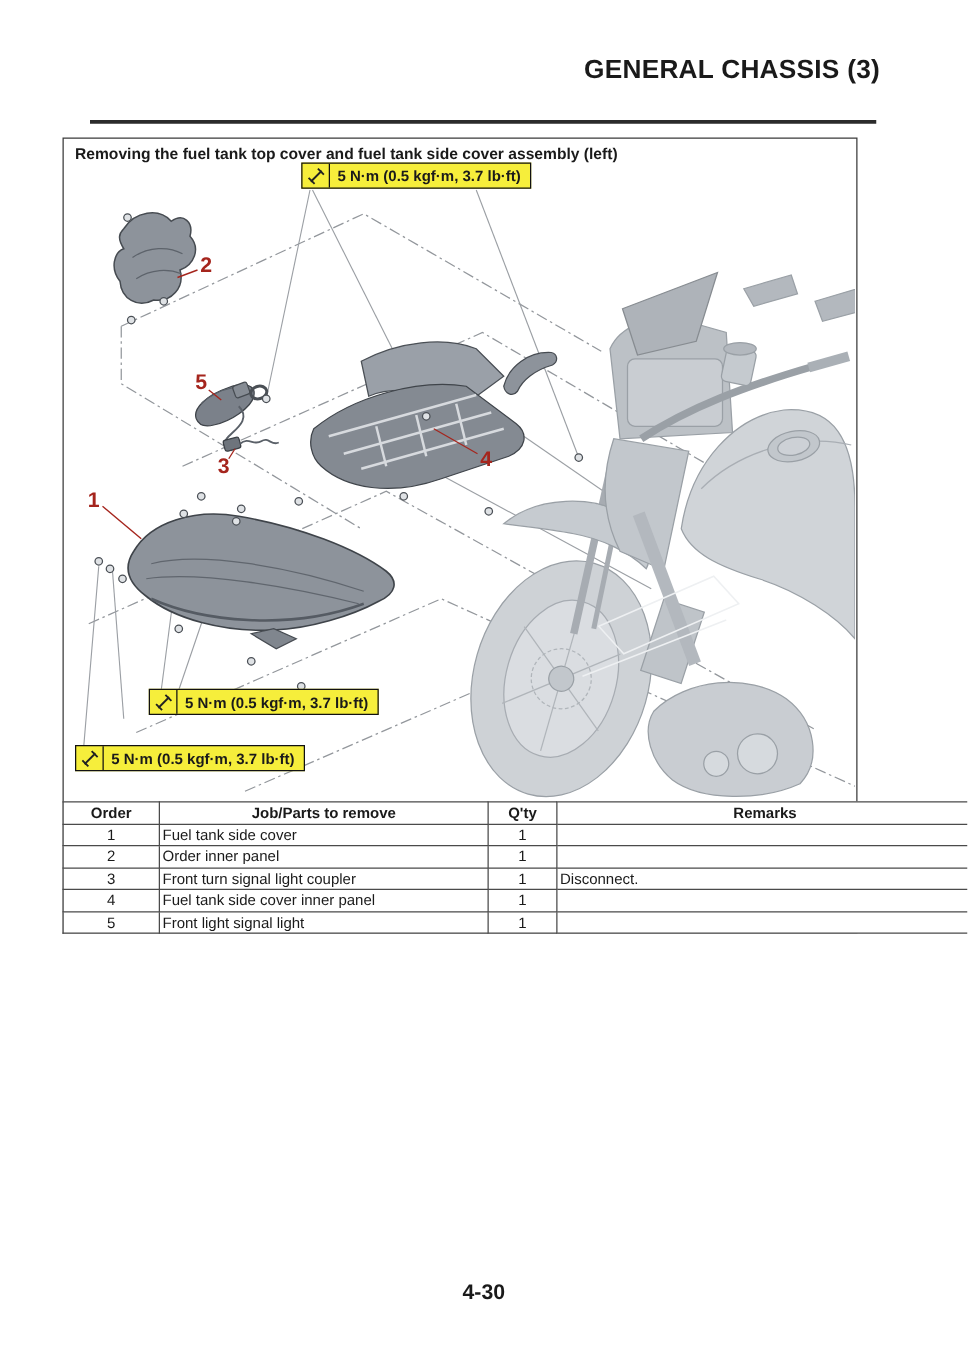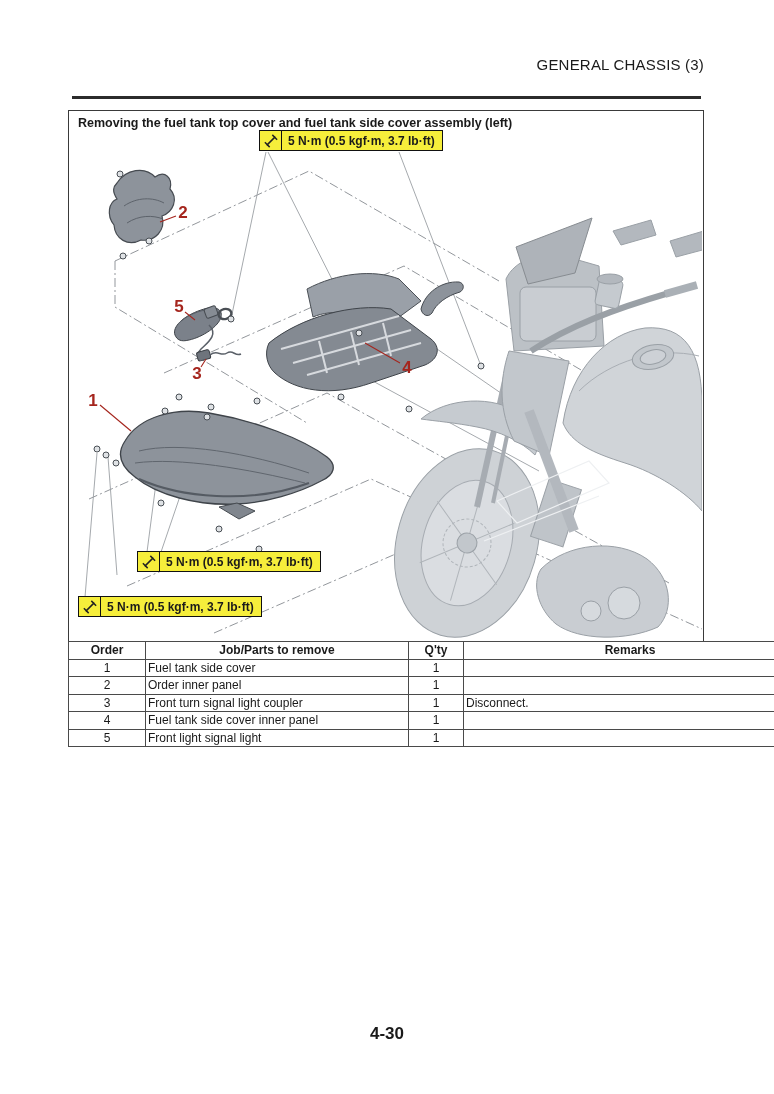--- a/index.html
+++ b/index.html
@@ -1,25 +1,25 @@
 <!DOCTYPE html>
 <html><head>
 <meta charset="utf-8">
 <style>
   html,body{margin:0;padding:0;background:#ffffff;}
   .page{
     position:relative;width:774px;height:1094px;background:#ffffff;
     font-family:"Liberation Sans","DejaVu Sans",sans-serif;color:#1a1a1a;overflow:hidden;
   }
   .hdr-title{
-    position:absolute;top:56px;right:70px;font-size:15px;font-weight:normal;letter-spacing:.2px;
+    position:absolute;top:44px;right:70px;font-size:21px;font-weight:bold;letter-spacing:.2px;
   }
   .hdr-rule{position:absolute;left:72px;top:96px;width:629px;height:3px;background:#2b2b2b;}
   .figure-box{
-    position:absolute;left:68px;top:110px;width:636px;height:637px;
+    position:absolute;left:50px;top:110px;width:636px;height:637px;
     border:1.5px solid #3a3a3a;box-sizing:border-box;background:#fff;
   }
   .fig-title{position:absolute;left:9px;top:5px;font-size:12.5px;font-weight:bold;}
   .diagram-svg{position:absolute;left:0;top:0;width:633px;height:528px;}
   .torque{
     position:absolute;display:flex;align-items:stretch;background:#f6ee3b;
     border:1.6px solid #111;height:21px;box-sizing:border-box;
     font-weight:bold;font-size:12px;white-space:nowrap;z-index:5;
   }
   .torque .wrench{

